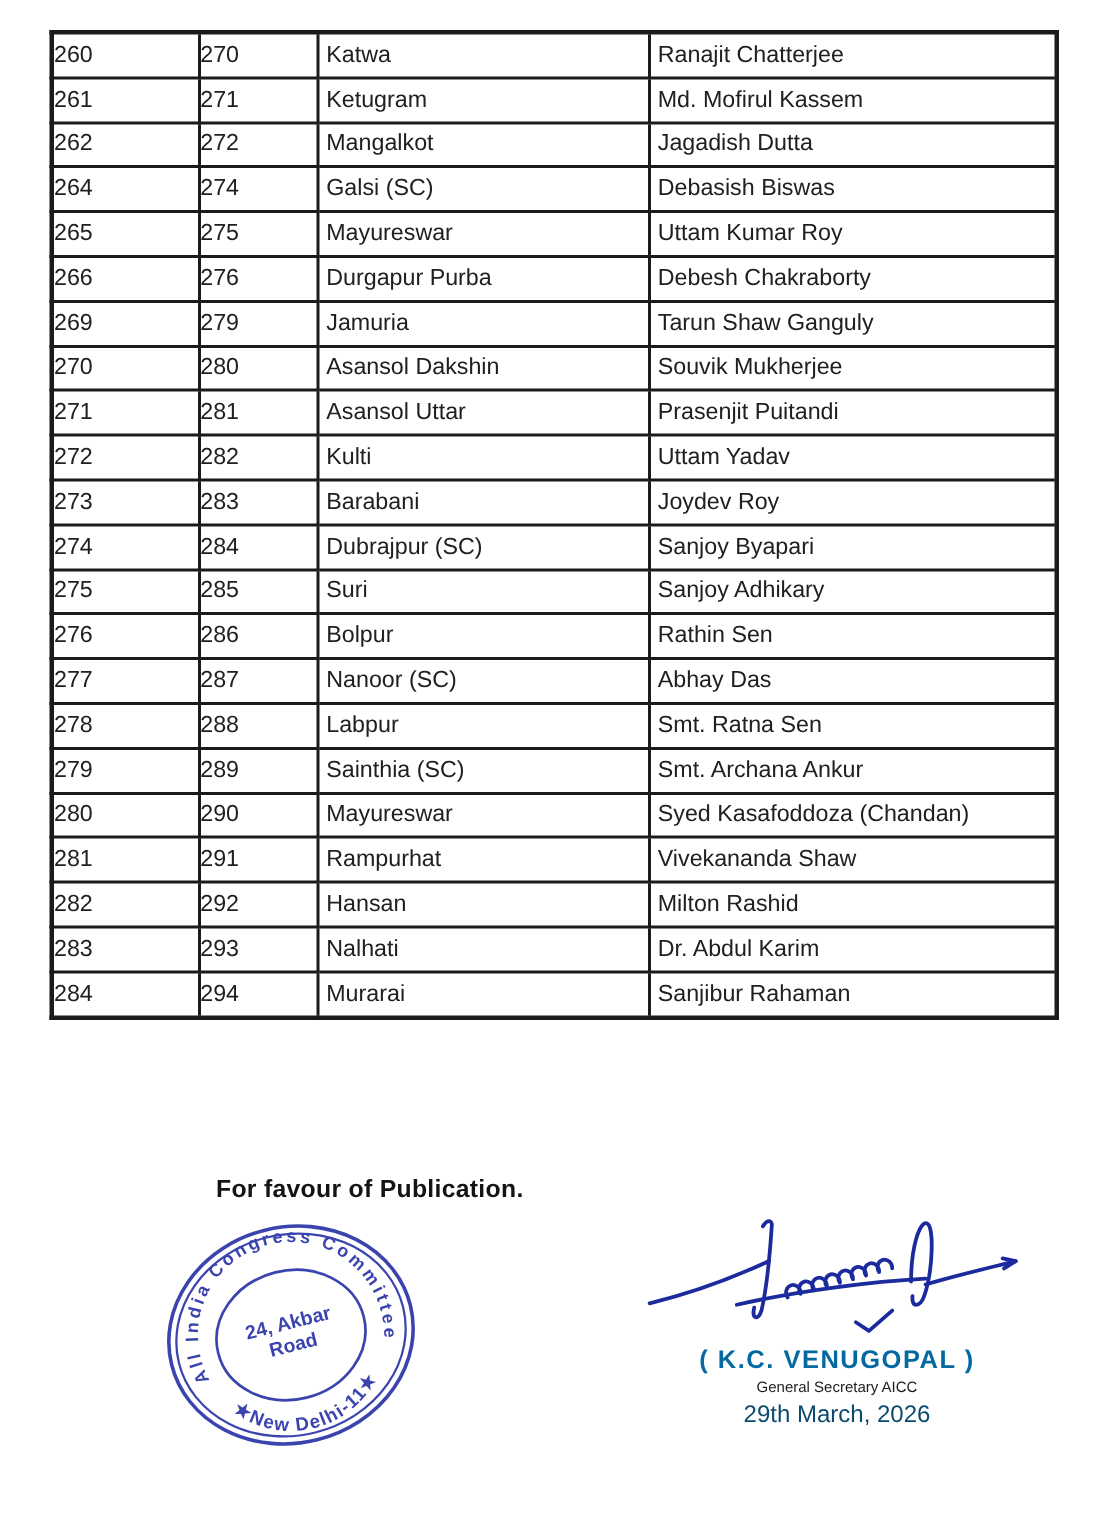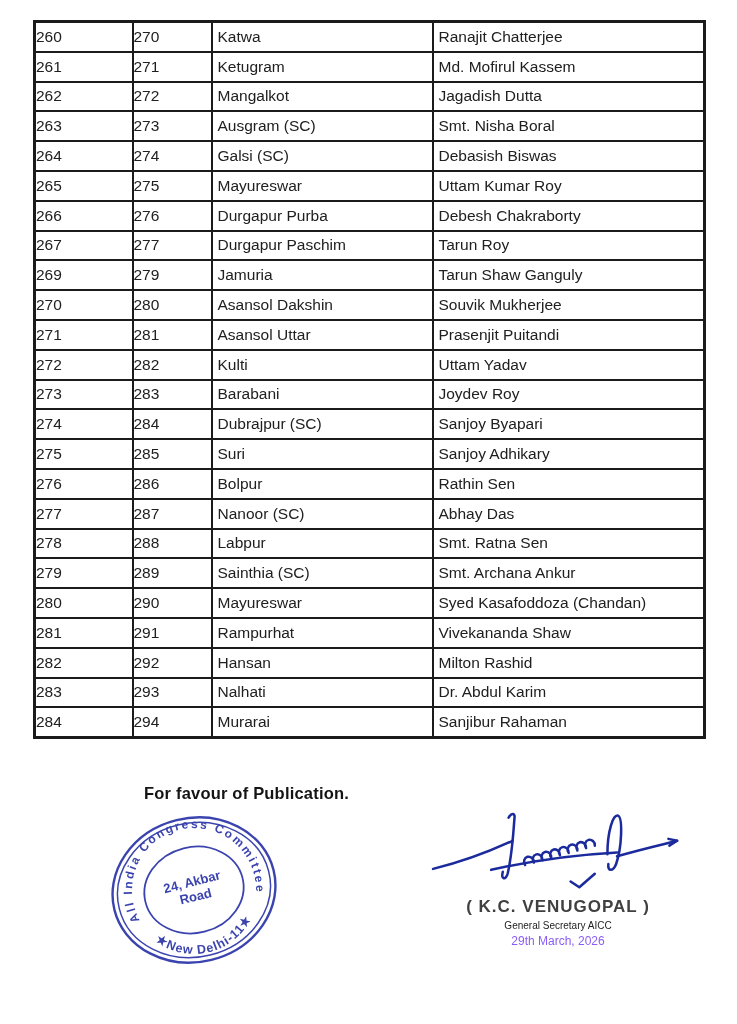--- a/index.html
+++ b/index.html
@@ -52,28 +52,28 @@
   .stamp-wrap svg { width: 100%; height: 100%; }
 
   .signature-block {
     position: absolute; left: 412px; top: 804px;
     width: 292px; text-align: center;
   }
   .signature-block svg.signature {
     width: 272px; height: 92px; display: block; margin: 0 auto;
   }
   .sig-name {
-    font-size: 17px; font-weight: bold; color: #404040;
+    font-size: 17px; font-weight: bold; color: #0369a1;
     letter-spacing: 1px; line-height: 1.35;
   }
   .sig-title {
     font-size: 10px; color: #1d1d1d; line-height: 1.4;
   }
   .sig-date {
-    font-size: 12px; color: #8b5cf6; line-height: 1.35;
+    font-size: 16px; color: #0c4a6e; line-height: 1.35;
   }
 
   .stamp-arc-text { font-size: 12px; font-weight: bold; letter-spacing: 0.6px; }
   .stamp-bottom-text { font-size: 12.5px; font-weight: bold; letter-spacing: 0.5px; }
   .stamp-center-text { font-size: 13px; font-weight: bold; }
 </style>
 </head>
 <body>
 
 <div class="page">
@@ -98,48 +98,36 @@
           <td class="txt">Ketugram</td>
           <td class="txt">Md. Mofirul Kassem</td>
         </tr>
         <tr>
           <td class="num">262</td>
           <td class="num">272</td>
           <td class="txt">Mangalkot</td>
           <td class="txt">Jagadish Dutta</td>
         </tr>
         <tr>
-          <td class="num">263</td>
-          <td class="num">273</td>
-          <td class="txt">Ausgram (SC)</td>
-          <td class="txt">Smt. Nisha Boral</td>
-        </tr>
-        <tr>
           <td class="num">264</td>
           <td class="num">274</td>
           <td class="txt">Galsi (SC)</td>
           <td class="txt">Debasish Biswas</td>
         </tr>
         <tr>
           <td class="num">265</td>
           <td class="num">275</td>
           <td class="txt">Mayureswar</td>
           <td class="txt">Uttam Kumar Roy</td>
         </tr>
         <tr>
           <td class="num">266</td>
           <td class="num">276</td>
           <td class="txt">Durgapur Purba</td>
           <td class="txt">Debesh Chakraborty</td>
-        </tr>
-        <tr>
-          <td class="num">267</td>
-          <td class="num">277</td>
-          <td class="txt">Durgapur Paschim</td>
-          <td class="txt">Tarun Roy</td>
         </tr>
         <tr>
           <td class="num">269</td>
           <td class="num">279</td>
           <td class="txt">Jamuria</td>
           <td class="txt">Tarun Shaw Ganguly</td>
         </tr>
         <tr>
           <td class="num">270</td>
           <td class="num">280</td>

